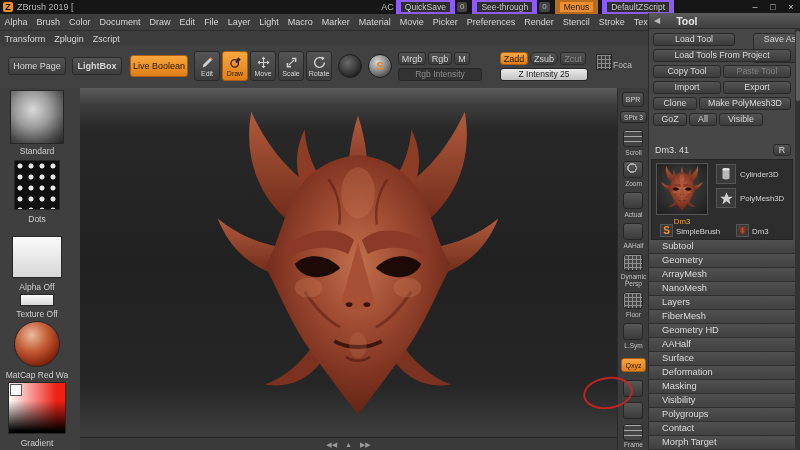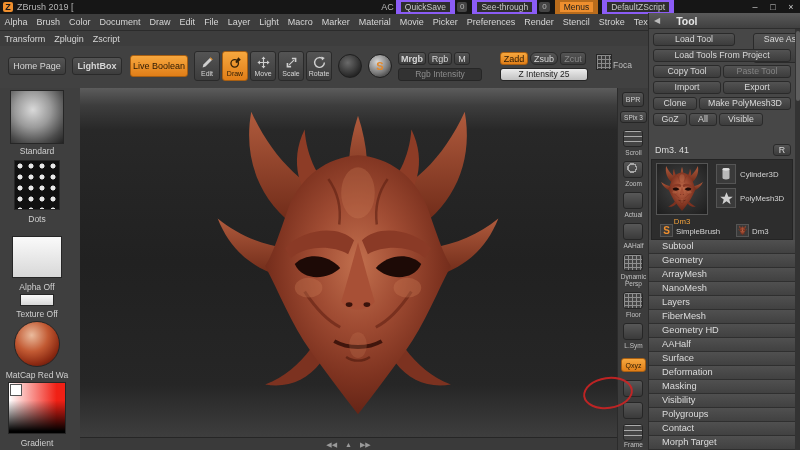--- a/index.html
+++ b/index.html
@@ -196,21 +196,21 @@
         <path d="M10.5 0.5 L14.5 2.5 L11 5.5 Z" fill="#cfcfcf"></path>
       </svg>
       <span class="lbl">Rotate</span>
     </div>
 
     <div class="ring abs" style="left:338px;top:8px;width:24px;height:24px;"></div>
     <div class="sphere abs" style="left:368px;top:8px;width:24px;height:24px;">
       <span>S</span>
     </div>
 
-    <div class="sbtn" style="left:398px;top:6px;width:28px;height:13px;line-height:12px;font-weight:bold;">Mrgb</div>
+    <div class="sbtn" style="left:398px;top:6px;width:28px;height:13px;line-height:12px;">Mrgb</div>
     <div class="sbtn" style="left:428px;top:6px;width:24px;height:13px;line-height:12px;">Rgb</div>
     <div class="sbtn" style="left:454px;top:6px;width:16px;height:13px;line-height:12px;">M</div>
     <div class="slider dark" style="left:398px;top:22px;width:84px;height:13px;">Rgb Intensity</div>
 
     <div class="sbtn orange" style="left:500px;top:6px;width:28px;height:13px;line-height:12px;">Zadd</div>
     <div class="sbtn" style="left:530px;top:6px;width:28px;height:13px;line-height:12px;border-radius:6px;">Zsub</div>
     <div class="sbtn dim" style="left:560px;top:6px;width:26px;height:13px;line-height:12px;">Zcut</div>
     <div class="slider light" style="left:500px;top:22px;width:88px;height:13px;">Z Intensity 25</div>
 
     <div class="gridico abs" style="left:596px;top:8px;width:14px;height:14px;"></div>

